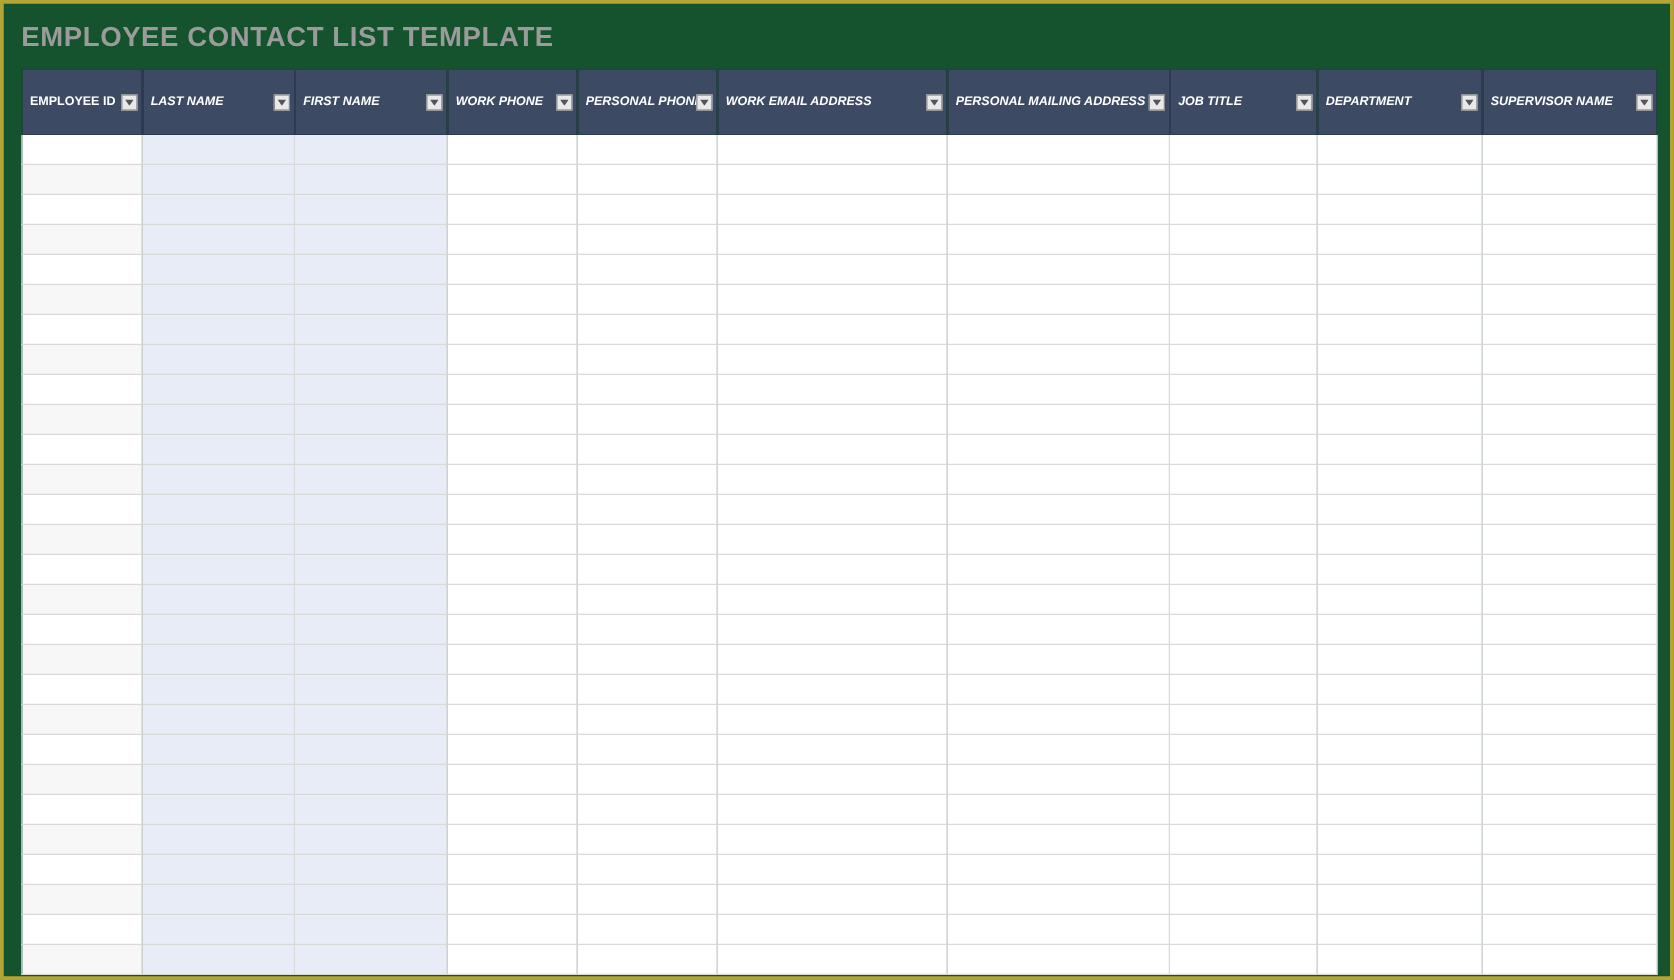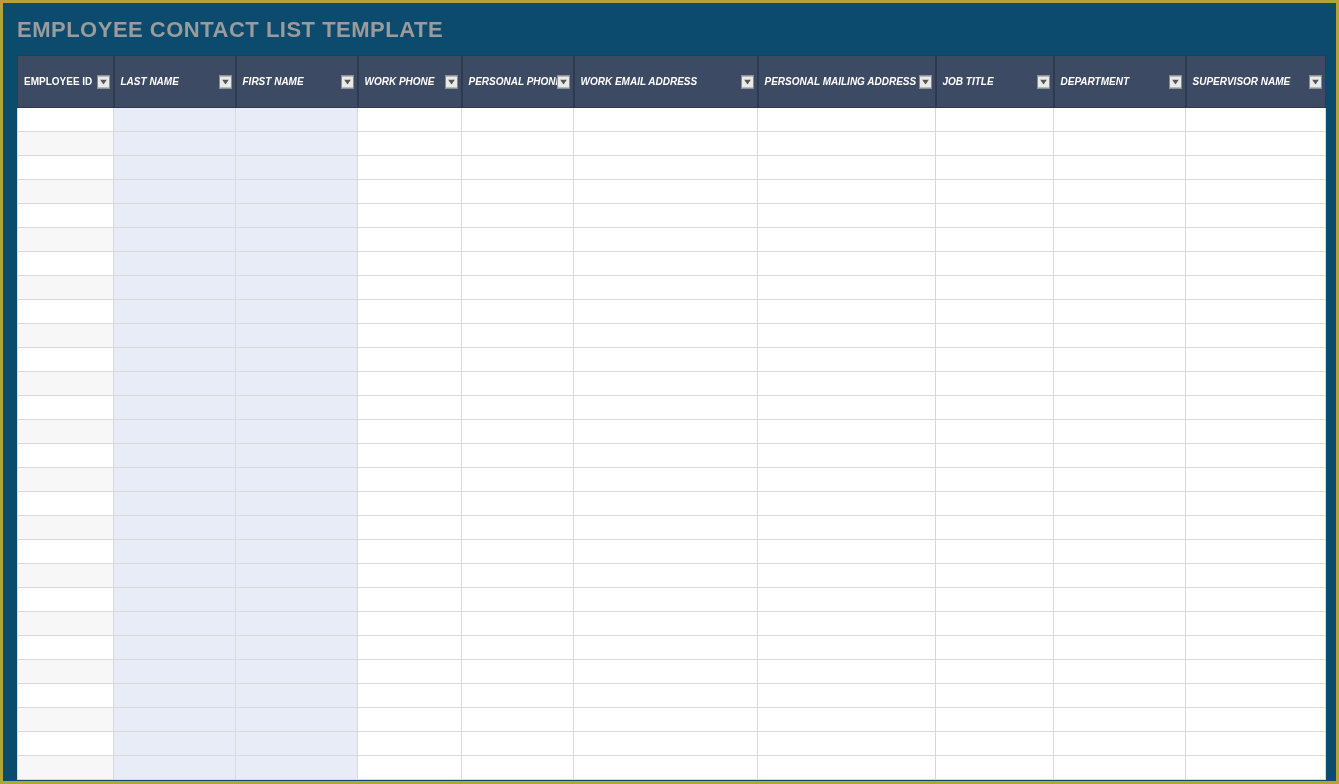--- a/index.html
+++ b/index.html
@@ -2,21 +2,21 @@
 <html><head>
 <meta charset="utf-8">
 <style>
   * { box-sizing: border-box; margin: 0; padding: 0; }
   html, body { width: 1339px; height: 784px; font-family: Arial, Helvetica, sans-serif; background: #fff; }
   .frame {
     width: 1339px;
     height: 784px;
     border: 3px solid #b3a436;
     padding: 14px 6px 6px 14px;
-    background: #0c4a6e;
+    background: #14532d;
     position: relative;
     overflow: hidden;
   }
   .title {
     font-size: 22px;
     font-weight: 700;
     letter-spacing: 0.5px;
     color: #9b9b9b;
     margin-bottom: 12px;
     text-transform: uppercase;

